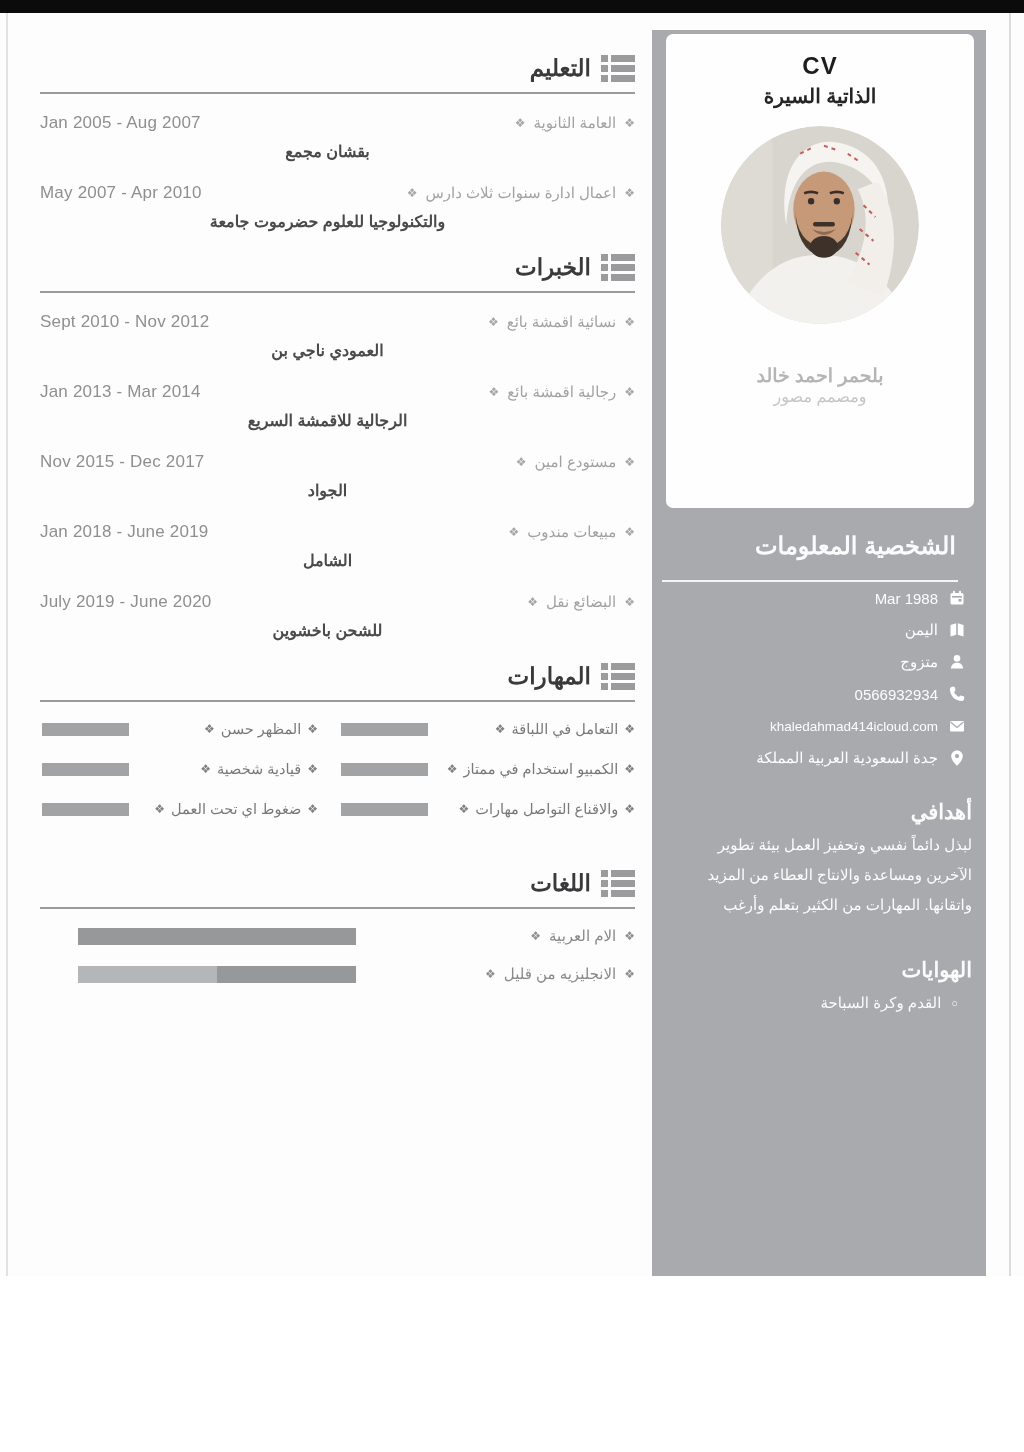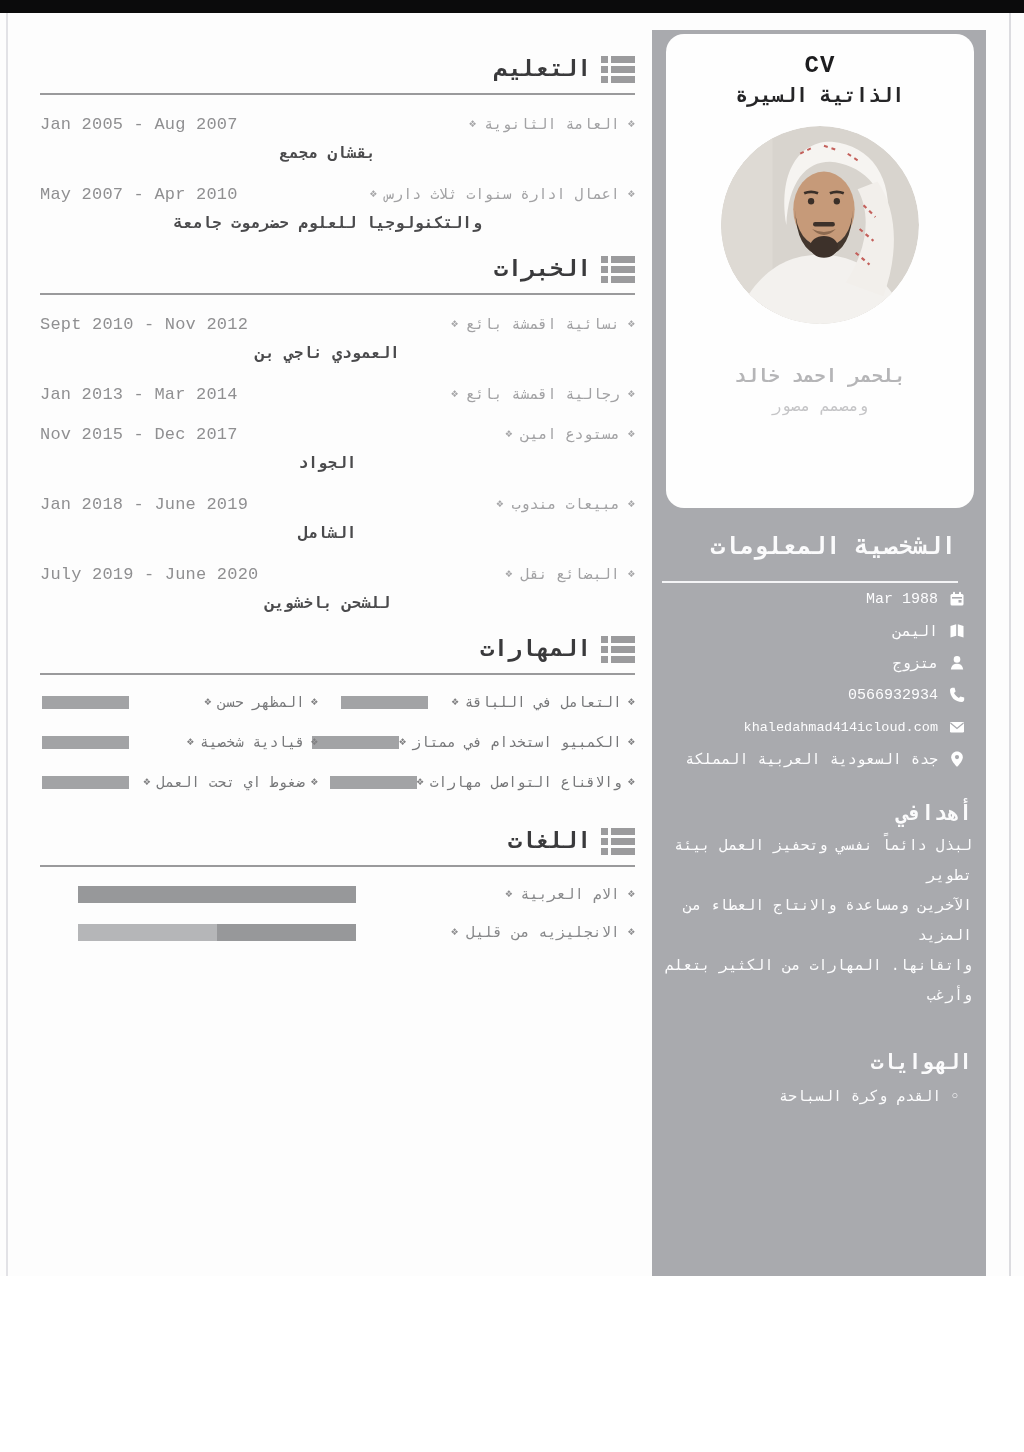--- a/index.html
+++ b/index.html
@@ -1,33 +1,33 @@
 <!DOCTYPE html>
 <html><head>
 <meta charset="utf-8">
 <style>
   html,body{margin:0;padding:0;background:#ffffff;}
   .page{position:relative;width:1024px;height:1276px;background:#fdfdfd;overflow:hidden;
-        font-family:Liberation Mono, monospace;}
+        font-family:Liberation Sans, sans-serif;}
   
   .top-bar{position:absolute;left:0;top:0;width:1024px;height:13px;background:#0b0b0c;}
   .bottom-strip{position:absolute;left:0;top:1444px;width:1024px;height:8px;background:#cbccd0;}
   .edge-left{position:absolute;left:6px;top:13px;width:2px;height:1431px;background:#e2e2e6;}
   .edge-right{position:absolute;left:1009px;top:13px;width:2px;height:1431px;background:#dcdce0;}
 
   
   .main{position:absolute;left:40px;top:13px;width:595px;}
   .sec-head{display:flex;direction:rtl;align-items:center;gap:10px;
             border-bottom:2px solid #9a9a9c;padding-bottom:10px;}
   .sec-title{font-size:23px;font-weight:bold;color:#3a3a3c;}
   .sec-icon{display:flex;flex-direction:column;gap:3px;}
   .sec-icon .r{display:flex;direction:ltr;gap:3px;}
   .sec-icon .sq{width:7px;height:7px;background:#9b9b9d;}
   .sec-icon .ln{width:24px;height:7px;background:#9b9b9d;}
-  .mt40{margin-top:42px;} .mt26{margin-top:18px;} .mt32{margin-top:32px;}
+  .mt40{margin-top:42px;} .mt26{margin-top:18px;} .mt32{margin-top:48px;}
 
   .entries{padding-top:6px;}
   .entry{margin-bottom:14px;}
   .ehead{display:flex;direction:rtl;justify-content:space-between;align-items:center;
          margin-top:10px;height:26px;}
   .blabel{display:flex;direction:rtl;gap:8px;align-items:center;}
   .diamond{color:#a6a6a8;font-size:12px;line-height:1;}
   .btxt{color:#a2a2a4;font-size:15px;white-space:nowrap;}
   .date{direction:ltr;color:#8f8f91;font-size:17px;letter-spacing:.2px;}
   .org{direction:rtl;text-align:center;padding-right:20px;margin-top:6px;height:24px;
@@ -41,27 +41,27 @@
   .skill .blabel{gap:6px;} .skill .btxt{font-size:14.5px;color:#77787a;}
   .skill .diamond{color:#808082;}
 
   .lrow{display:flex;direction:rtl;justify-content:space-between;align-items:center;margin-top:16px;height:22px;}
   .lrow .btxt{color:#88898b;} .lrow .diamond{color:#8e8e90;}
   .lbar{width:278px;height:17px;background:#b5b6b8;margin-left:38px;direction:rtl;flex:none;}
   .lfill{height:100%;background:#97989a;}
 
   
   .sidebar{position:absolute;left:652px;top:30px;width:334px;height:1385px;background:#a9aaae;}
-  .card{margin:4px 12px 0 14px;height:474px;background:#fefefe;border-radius:18px;
+  .card{margin:4px 12px 0 14px;height:474px;background:#fefefe;border-radius:7px;
         display:flex;flex-direction:column;align-items:center;}
   .cv-t{margin-top:18px;font-size:24px;font-weight:bold;color:#1d1d1f;letter-spacing:1px;}
   .cv-sub{direction:rtl;margin-top:4px;font-size:20px;font-weight:bold;color:#252527;}
   .photo{margin-top:18px;width:198px;height:198px;border-radius:50%;overflow:hidden;flex:none;}
   .name{direction:rtl;margin-top:40px;font-size:19px;font-weight:bold;color:#b5b5b7;}
-  .job{direction:rtl;margin-top:8px;font-size:16px;color:#c5c5c7;}
+  .job{direction:rtl;font-size:16px;color:#c5c5c7;}
 
   .sb-h{direction:rtl;text-align:right;padding-right:14px;font-weight:bold;color:#fbfbfc;}
   .info-h{margin-top:24px;font-size:24px;border-bottom:2px solid #f4f4f6;
           padding-bottom:20px;margin-left:10px;margin-right:28px;padding-right:2px;}
   .irow{display:flex;direction:rtl;align-items:center;gap:10px;padding-right:20px;height:32px;}
   .irow:first-of-type{margin-top:10px;}
   .ival{color:#fdfdfe;font-size:15px;white-space:nowrap;}
   .ival.ltr{direction:ltr;}
   .ival.small{font-size:13.5px;}
   .iico{width:18px;height:18px;flex:none;display:flex;align-items:center;justify-content:center;}
@@ -159,20 +159,21 @@
       </div>
       <div class="entry">
         <div class="ehead">
           <span class="blabel">
             <span class="diamond">❖</span>
             <span class="btxt">رجالية اقمشة بائع</span>
             <span class="diamond">❖</span>
           </span>
           <span class="date">Jan 2013 - Mar 2014</span>
         </div>
+        <div class="org">الرجالية للاقمشة السريع</div>
       </div>
       <div class="entry">
         <div class="ehead">
           <span class="blabel">
             <span class="diamond">❖</span>
             <span class="btxt">مستودع امين</span>
             <span class="diamond">❖</span>
           </span>
           <span class="date">Nov 2015 - Dec 2017</span>
         </div>

